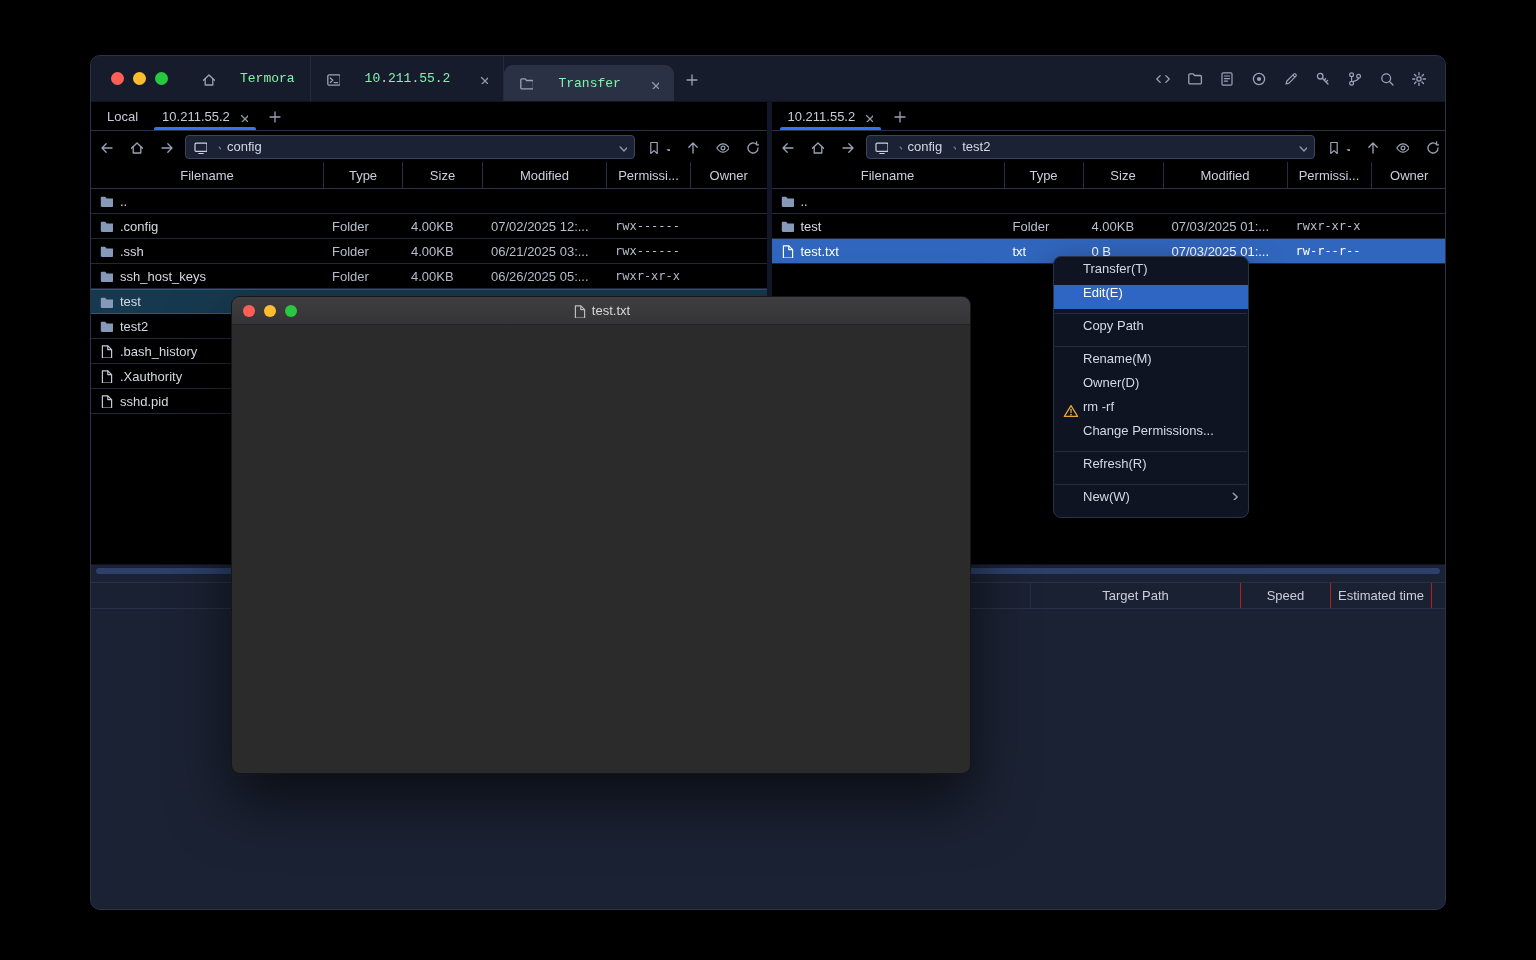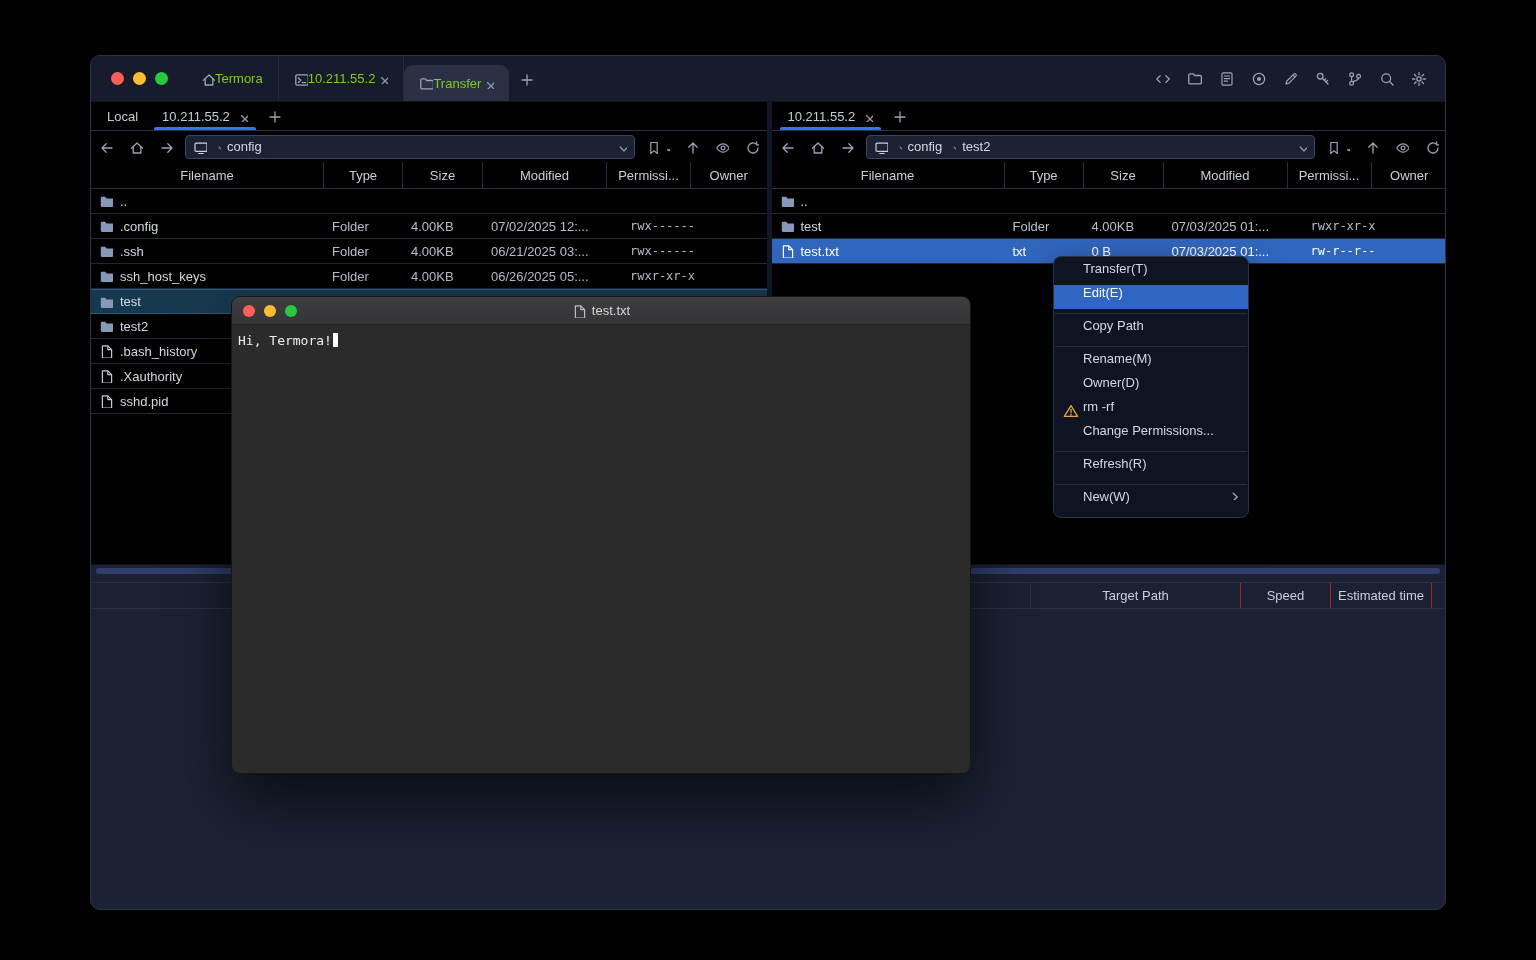--- a/index.html
+++ b/index.html
@@ -22,21 +22,21 @@
     background:#1b2233; border:1px solid #2b3247; border-radius:10px;
     box-shadow:0 30px 70px rgba(0,0,0,.65);
     overflow:hidden; z-index:1;
   }
   
   .titlebar { height:46px; background:#161c2b; display:flex; align-items:stretch; border-bottom:1px solid #10141f; }
   .traffic { display:flex; gap:9px; align-items:center; padding:0 18px 0 20px; }
   .dot { width:13px; height:13px; border-radius:50%; }
   .dot.red{ background:#ff5f57; } .dot.yellow{ background:#febc2e; } .dot.green{ background:#28c840; }
   .app-tabs { display:flex; align-items:stretch; }
-  .app-tab { display:flex; align-items:center; gap:0; padding:0 15px; color:#84cc16; border-right:1px solid #222a3d; }
+  .app-tab { display:flex; align-items:center; gap:25px; padding:0 15px; color:#86efac; border-right:1px solid #222a3d;font-family:Liberation Mono, monospace; }
   .app-tab .ticon { color:#9aa3b7; }
   .app-tab .close { color:#8e97aa; display:flex; margin-left:2px; }
   .app-tab.active { background:#2a3145; border-radius:9px 9px 0 0; margin-top:10px; align-self:flex-end; height:36px; border-right:none;justify-content:flex-end; }
   .newtab-btn { width:34px; display:flex; align-items:center; justify-content:center; color:#9aa3b7; }
   .tb-actions { margin-left:auto; display:flex; align-items:center; gap:8px; padding-right:14px; }
   .tb-actions .abtn { width:24px; height:24px; display:flex; align-items:center; justify-content:center; color:#9aa3b7; border-radius:4px; }
 
   
   .panels { position:absolute; left:0; top:46px; width:1356px; height:462px; display:flex; gap:5px; background:#12182a; }
   .panel { flex:1 1 0; background:#000000; display:flex; flex-direction:column; min-width:0; }
@@ -57,21 +57,21 @@
   
   .file-table { flex:1; display:flex; flex-direction:column; overflow:hidden; }
   .f-header { display:flex; height:27px; border-bottom:1px solid #2a3145; color:#c9cfdc; flex:0 0 auto; }
   .f-header .col { display:flex; align-items:center; justify-content:center; border-right:1px solid #262e42; }
   .c-name{ width:233px; } .c-type{ width:79px; } .c-size{ width:80px; } .c-mod{ width:124px; } .c-perm{ width:84px; } .c-owner{ flex:1; }
   .f-header .c-owner { border-right:none; }
   .f-row { display:flex; height:25px; flex:0 0 auto; border-bottom:1px solid #20283a; align-items:stretch; }
   .f-row .cell { display:flex; align-items:center; padding:0 8px; overflow:hidden; white-space:nowrap; }
   .f-row .c-name { gap:7px; color:#d4d9e4; }
   .f-row .c-type,.f-row .c-size,.f-row .c-mod,.f-row .c-owner { color:#b7bfcf; }
-  .f-row .c-perm { color:#b7bfcf; font-family:"DejaVu Sans Mono",monospace; font-size:12px;margin-left:15px; }
+  .f-row .c-perm { color:#b7bfcf; font-family:"DejaVu Sans Mono",monospace; font-size:12px; }
   .f-row.sel-local { background:#17394f; border-top:1px solid #2c5a77; border-bottom:1px solid #2c5a77; }
   .f-row.sel-remote { background:#3166be; }
   .f-row.sel-remote .cell, .f-row.sel-remote .c-perm { color:#fff; }
   .folder-ic { color:#8699b8; display:flex; }
   .file-ic { color:#c3c9d8; display:flex; }
   .f-row.sel-remote .file-ic { color:#fff; }
 
   
   .hsplit { position:absolute; left:0; top:508px; width:1356px; height:15px; border-top:1px solid #0e1322; }
   .hbar { position:absolute; left:5px; right:7px; top:3px; height:6px; background:#2d3f6a; border-radius:3px; }
@@ -744,16 +744,13 @@
     </div>
     <div class="ed-title">
       <span class="ticon">
           <svg class="ic sm">
             <use href="#i-file"></use>
           </svg>
         </span>
       <span>test.txt</span>
     </div>
   </div>
-  <div class="ed-body">
-    <span>Hi, Termora!</span><span class="caret"></span>
-  </div>
 </div>
 
 </body></html>

